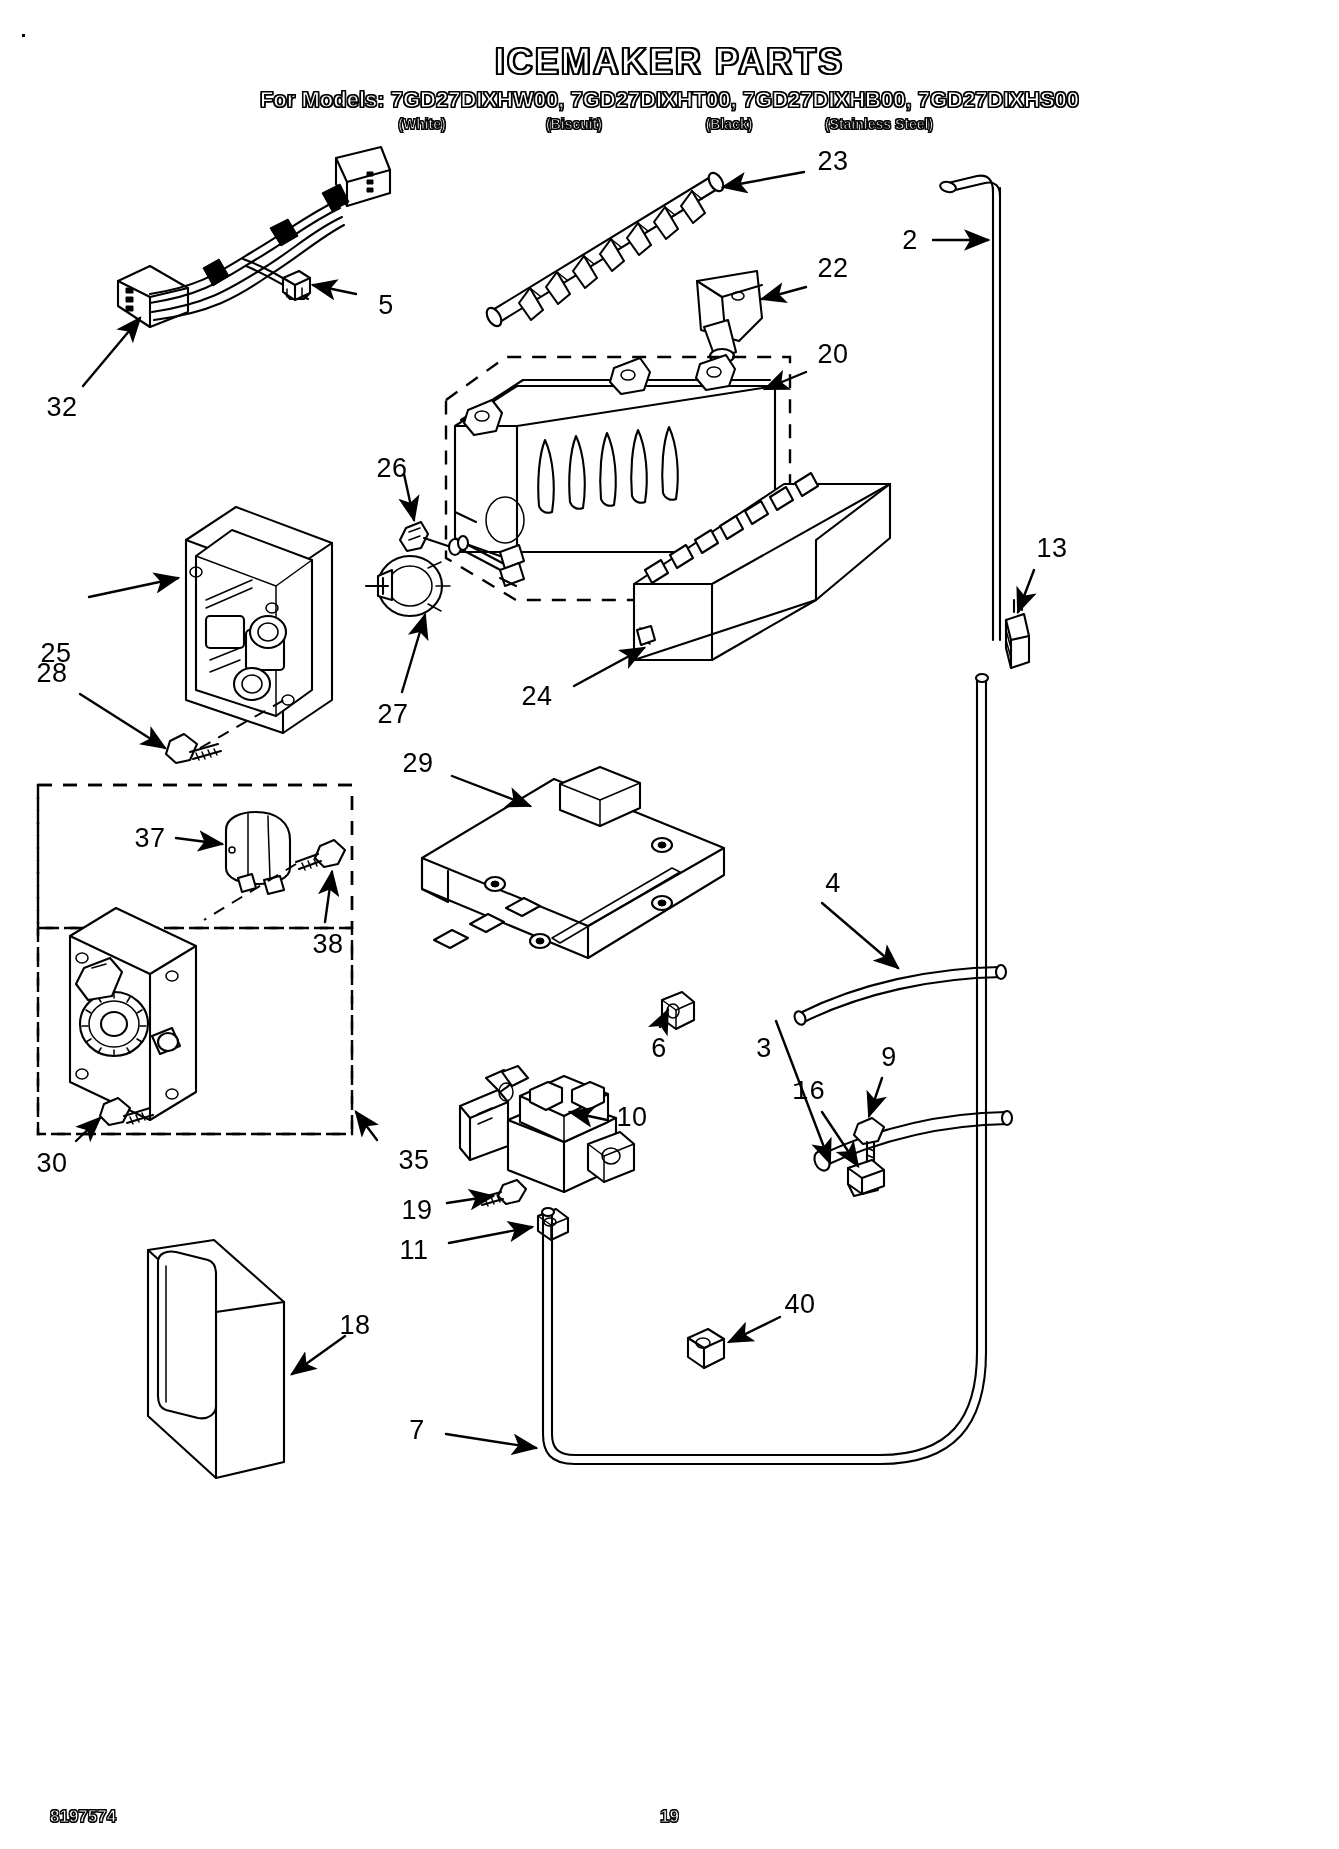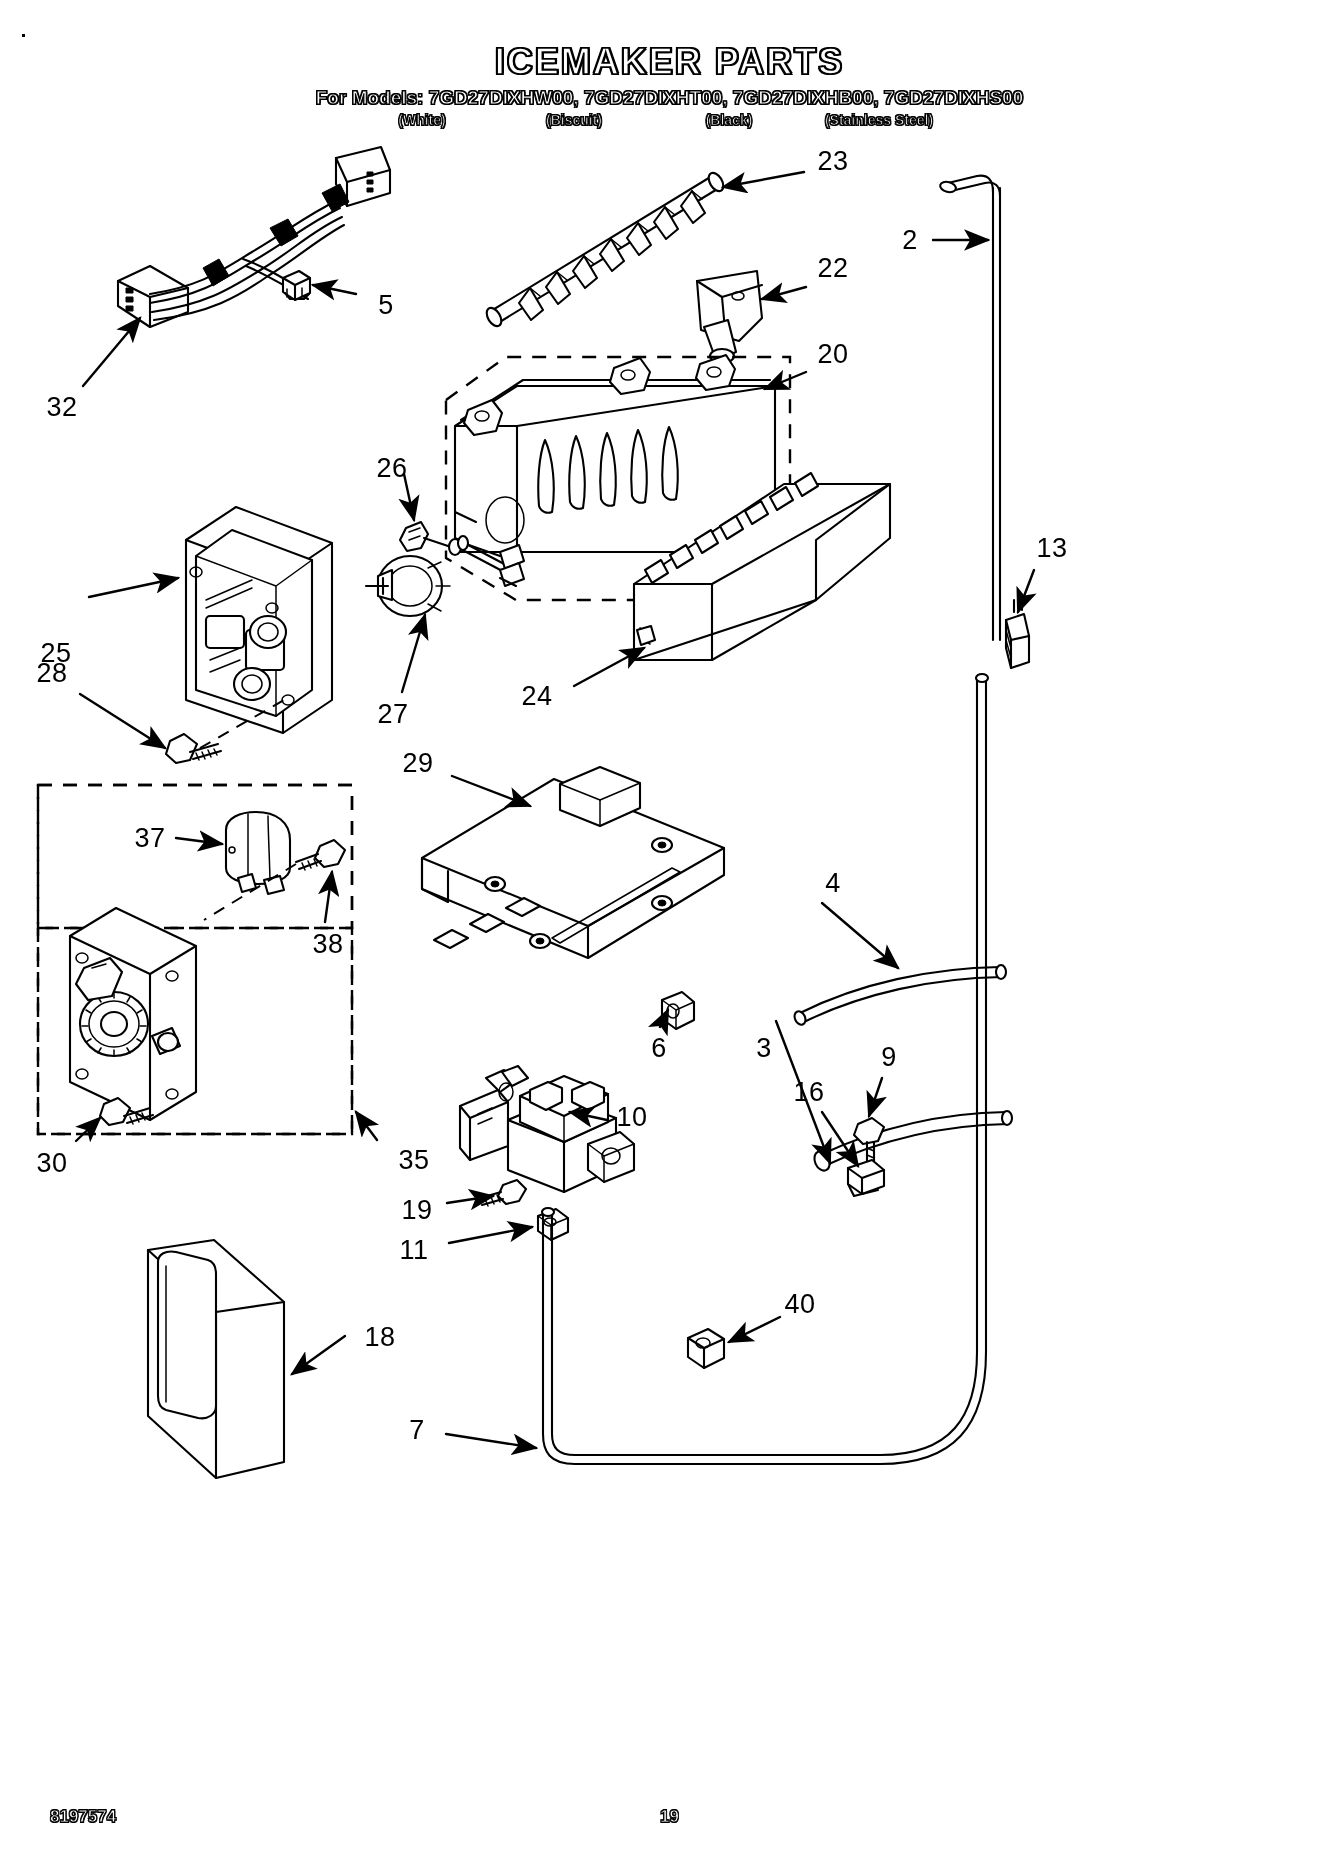--- a/index.html
+++ b/index.html
@@ -39,21 +39,21 @@
     text-shadow:
       -1.4px -1.4px 0 #000,
        1.4px -1.4px 0 #000,
       -1.4px  1.4px 0 #000,
        1.4px  1.4px 0 #000;
     margin: 0;
     line-height: 1.05;
   }
   #model-line {
     font-family: "Liberation Sans", sans-serif;
-    font-size: 19px;
+    font-size: 22px;
     font-weight: bold;
     color: #ffffff;
     -webkit-text-stroke: 1.1px #000;
     text-shadow:
       -1px -1px 0 #000,
        1px -1px 0 #000,
       -1px  1px 0 #000,
        1px  1px 0 #000;
     margin: 6px 0 0 0;
     white-space: nowrap;
@@ -583,27 +583,27 @@
     <span class="callout" style="left:52px;  top:673px;">28</span>
     <span class="callout" style="left:393px; top:714px;">27</span>
     <span class="callout" style="left:537px; top:696px;">24</span>
     <span class="callout" style="left:418px; top:763px;">29</span>
     <span class="callout" style="left:150px; top:838px;">37</span>
     <span class="callout" style="left:328px; top:944px;">38</span>
     <span class="callout" style="left:833px; top:883px;">4</span>
     <span class="callout" style="left:659px; top:1048px;">6</span>
     <span class="callout" style="left:764px; top:1048px;">3</span>
     <span class="callout" style="left:889px; top:1057px;">9</span>
-    <span class="callout" style="left:809px; top:1092px;">16</span>
+    <span class="callout" style="left:809px; top:1092px;font-family:Liberation Mono, monospace;">16</span>
     <span class="callout" style="left:632px; top:1117px;">10</span>
     <span class="callout" style="left:52px;  top:1163px;">30</span>
     <span class="callout" style="left:414px; top:1160px;">35</span>
     <span class="callout" style="left:417px; top:1210px;">19</span>
     <span class="callout" style="left:414px; top:1250px;">11</span>
-    <span class="callout" style="left:380px; top:1325px;margin-top:12px;">18</span>
+    <span class="callout" style="left:355px; top:1325px;">18</span>
     <span class="callout" style="left:800px; top:1304px;">40</span>
     <span class="callout" style="left:417px; top:1430px;">7</span>
   </div>
 
   <div id="footer-left">8197574</div>
   <div id="footer-center">19</div>
 
 </div>
 
 </body></html>

